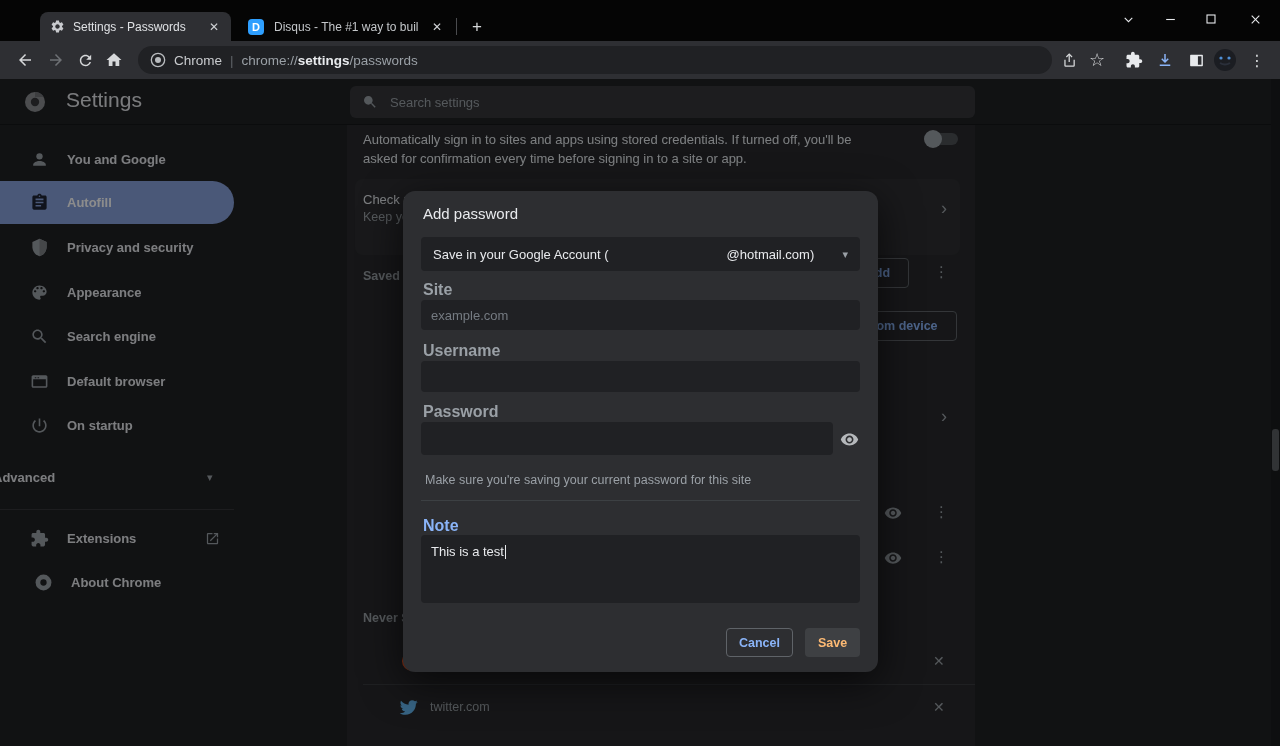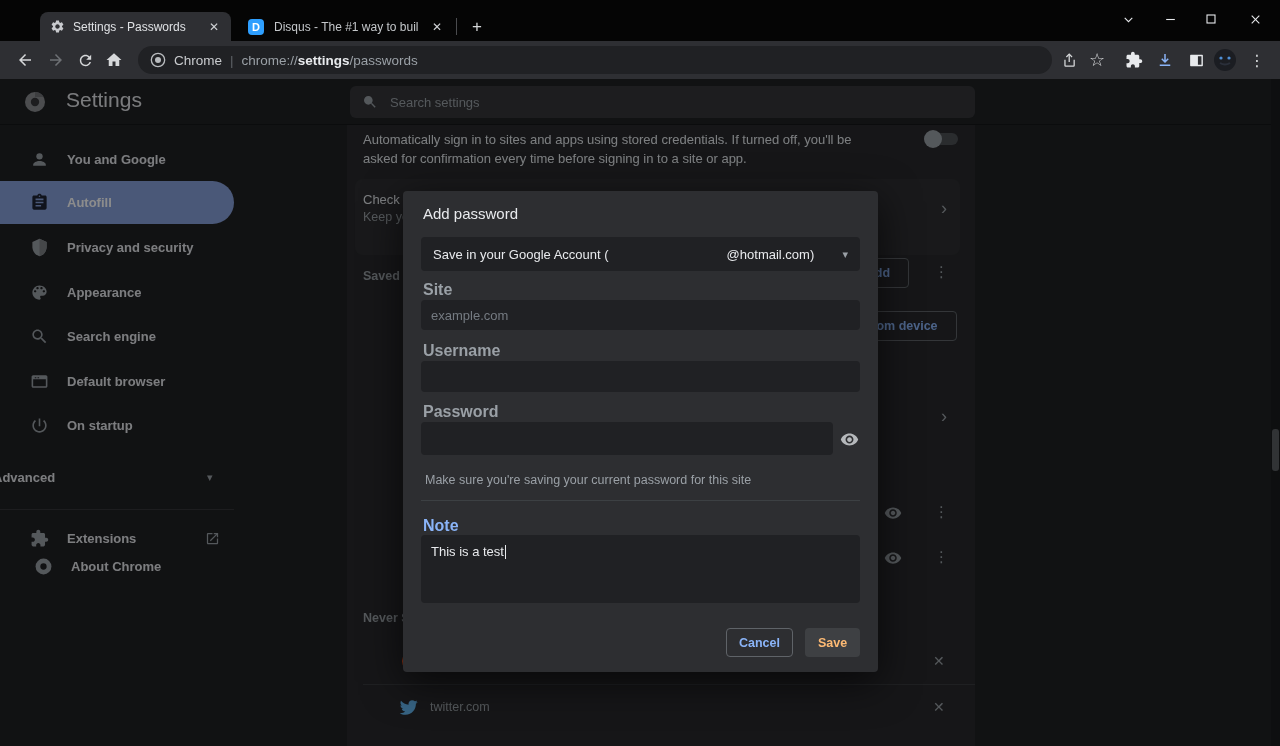--- a/index.html
+++ b/index.html
@@ -64,21 +64,21 @@
   .kebab { color:#9aa0a6; font-size:15px; letter-spacing:0; line-height:15px; }
   .chev { color:#9aa0a6; font-size:18px; }
   .row-x { color:#9aa0a6; font-size:14px; }
   .scrollbar { position:absolute; right:0; top:0; width:9px; height:667px; background:#1b1c1e; }
   .scrollbar .thumb { position:absolute; left:1px; top:350px; width:7px; height:42px; background:#5a5d61; border-radius:3px; }
 
   .scrim { position:absolute; inset:0; background:rgba(0,0,0,0.45); z-index:5; }
 
   
   .dialog { position:absolute; left:403px; top:112px; width:475px; height:481px; background:#2d2e31;
-    border-radius:4px; box-shadow:0 10px 40px rgba(0,0,0,0.65); z-index:10; }
+    border-radius:12px; box-shadow:0 10px 40px rgba(0,0,0,0.65); z-index:10; }
   .dlg-title { position:absolute; left:20px; top:14px; font-size:15px; color:#e8eaed; }
   .dlg-select { position:absolute; left:18px; top:46px; width:439px; height:34px; background:#202124;
     border-radius:4px; display:flex; align-items:center; padding:0 12px; font-size:13px; color:#e8eaed; }
   .dlg-select .gap { width:118px; }
   .dlg-select .caret { margin-left:auto; color:#9aa0a6; font-size:11px; }
   .dlg-label { position:absolute; left:20px; font-size:16px; font-weight:bold; color:#9aa0a6; }
   .dlg-input { position:absolute; left:18px; width:439px; background:#202124; border:none;
     border-radius:4px; color:#e8eaed; font-size:13px; padding:0 10px; outline:none;
     font-family:"Liberation Sans","DejaVu Sans",sans-serif; }
   .dlg-input::placeholder { color:#757b82; }
@@ -300,21 +300,21 @@
             <path d="M20.5 11H19V7c0-1.1-.9-2-2-2h-4V3.5C13 2.12 11.88 1 10.5 1S8 2.12 8 3.5V5H4c-1.1 0-2 .9-2 2v3.8h1.5c1.49 0 2.7 1.21 2.7 2.7s-1.21 2.7-2.7 2.7H2V20c0 1.1.9 2 2 2h3.8v-1.5c0-1.49 1.21-2.7 2.7-2.7s2.7 1.21 2.7 2.7V22H17c1.1 0 2-.9 2-2v-4h1.5c1.38 0 2.5-1.12 2.5-2.5S21.88 11 20.5 11z"></path>
           </svg>
         </span>
       <span class="lbl">Extensions</span>
       <span class="ext-link">
           <svg width="15" height="15" viewBox="0 0 24 24" fill="#9aa0a6">
             <path d="M19 19H5V5h7V3H5c-1.11 0-2 .9-2 2v14c0 1.1.89 2 2 2h14c1.1 0 2-.9 2-2v-7h-2v7zM14 3v2h3.59l-9.83 9.83 1.41 1.41L19 6.41V10h2V3h-7z"></path>
           </svg>
         </span>
     </div>
-    <div class="side-row" style="top:468px;padding-left:34px;">
+    <div class="side-row" style="top:484px;padding-left:34px;">
       <span>
           <svg width="19" height="19" viewBox="0 0 24 24">
             <circle cx="12" cy="12" r="10" fill="#9aa0a6"></circle>
             <circle cx="12" cy="12" r="4" fill="#202124"></circle>
           </svg>
         </span>
       <span class="lbl">About Chrome</span>
     </div>
 
     <div class="main-card"></div>

